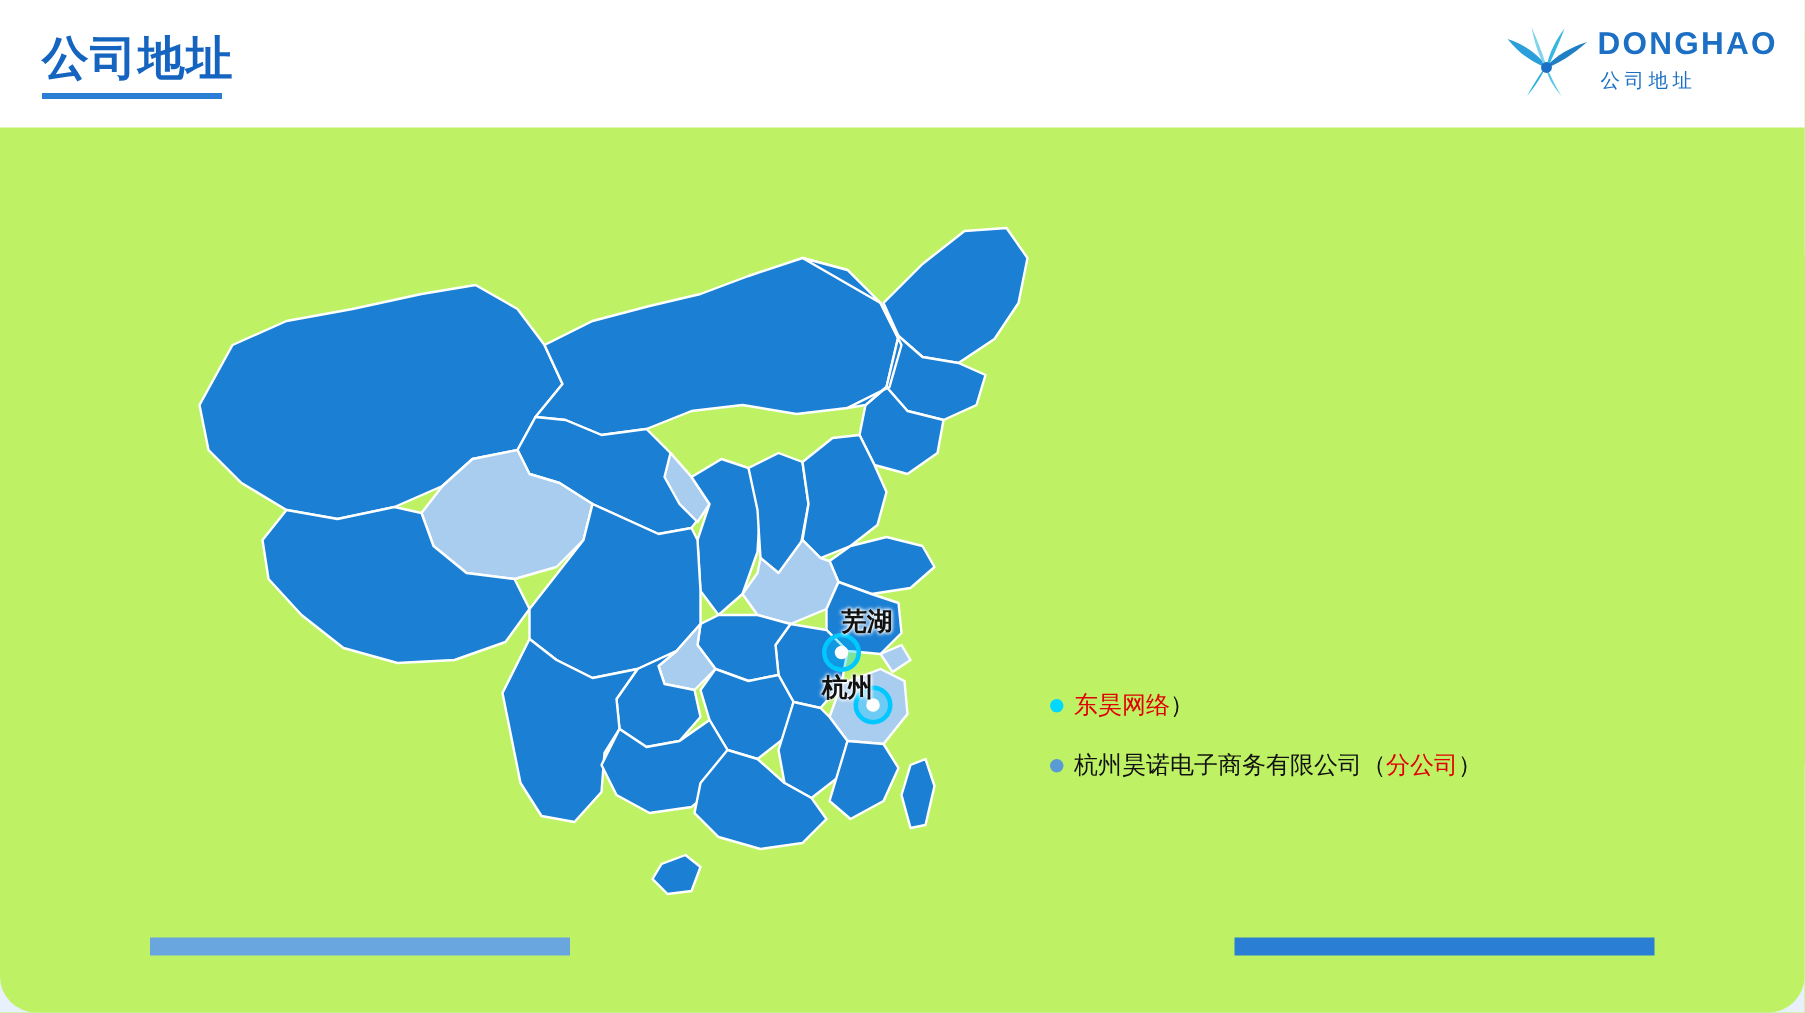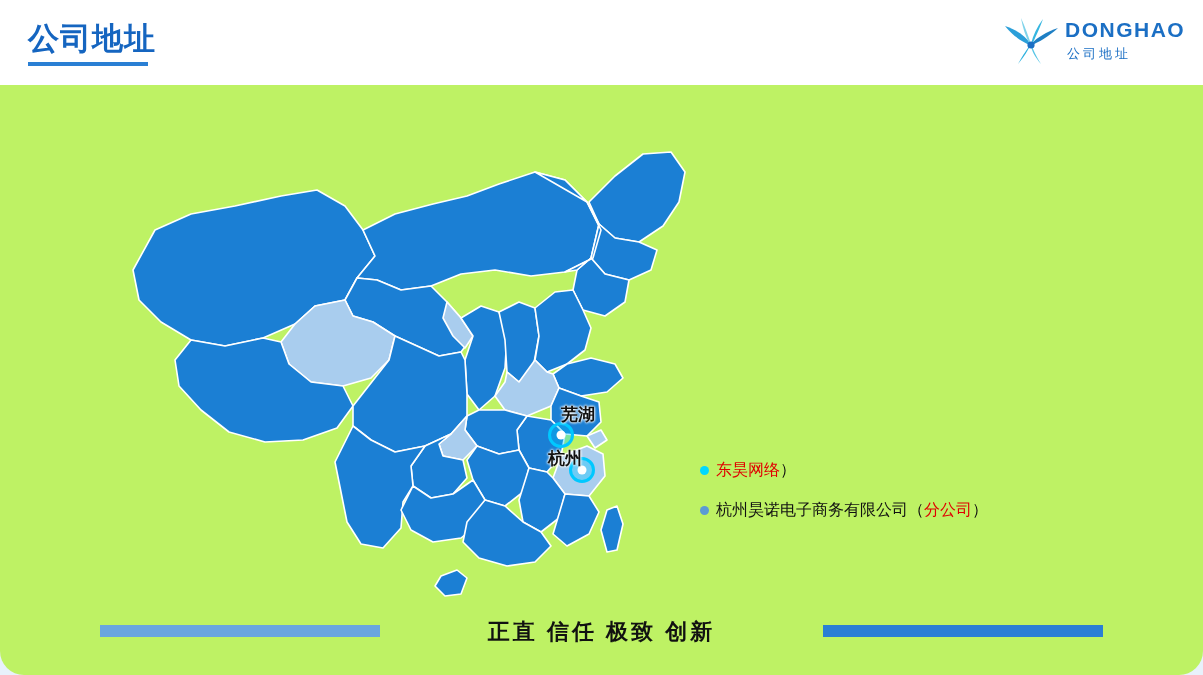--- a/index.html
+++ b/index.html
@@ -283,15 +283,14 @@
     <div class="legend-row">
       <span class="bullet" style="background:#5a9bd5"></span>
       <span class="legend-name">杭州昊诺电子商务有限公司（</span>
       <span class="legend-tag">分公司</span>
       <span class="legend-name">）</span>
     </div>
   </div>
 
   <div class="footer-bar-left"></div>
   <div class="footer-bar-right"></div>
-  <div class="footer-slogan">正直  信任  极致  创新</div>
 
 </div>
 
 </body></html>

